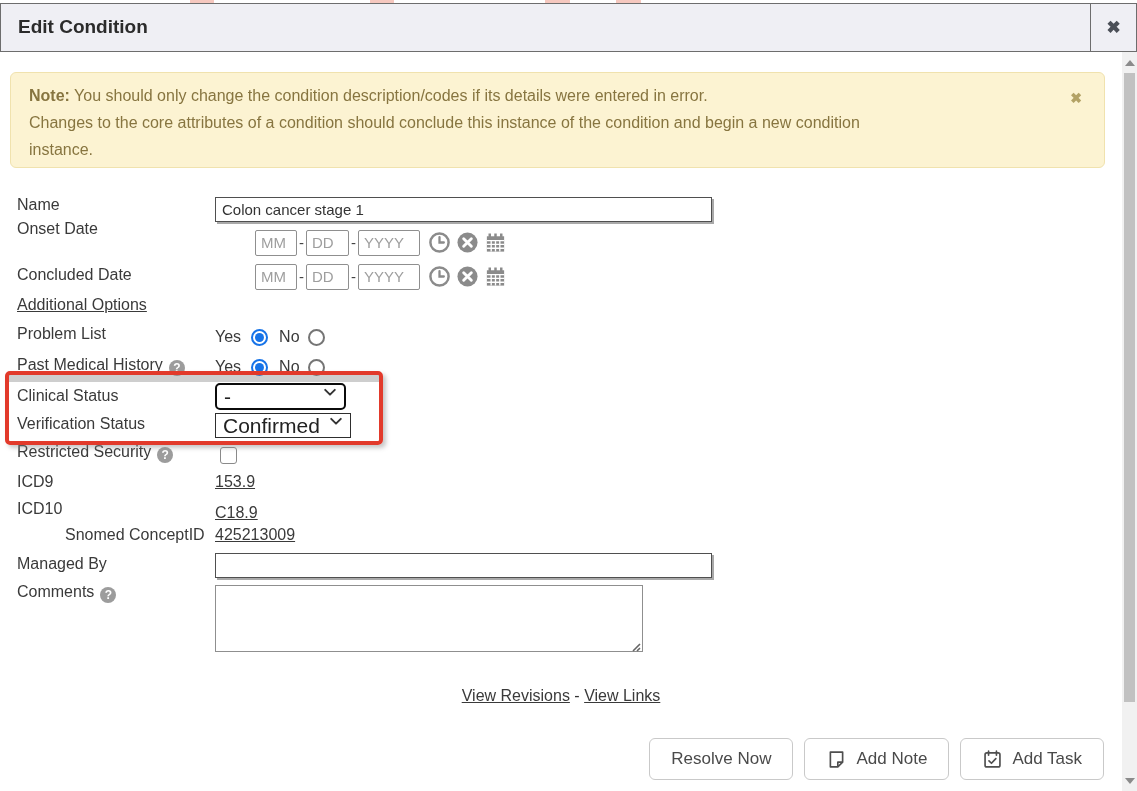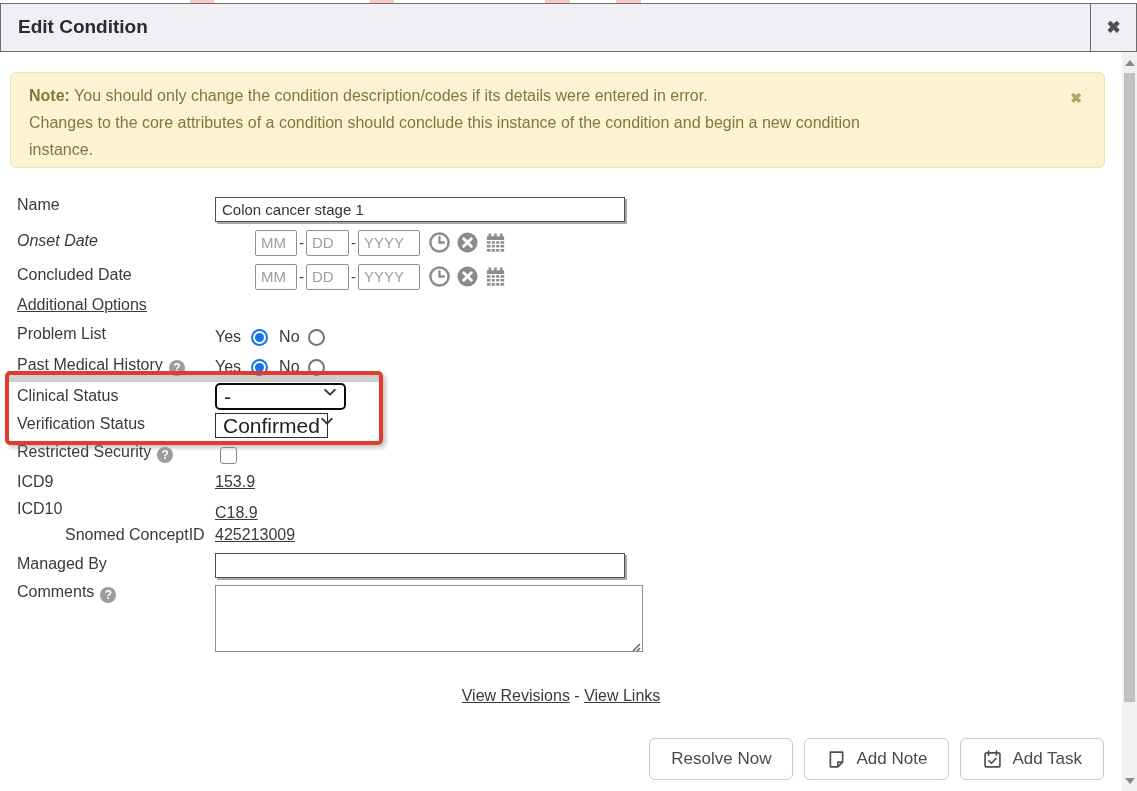--- a/index.html
+++ b/index.html
@@ -36,21 +36,21 @@
   .note-close { position:absolute; right:22px; top:12px; font-size:14px; font-weight:bold;
     color:#b3a266; cursor:pointer; }
 
   
   .flabel { position:absolute; left:17px; font-size:16px; color:#3a3a3a; white-space:nowrap; }
   .link { text-decoration:underline; color:#3a3a3a; cursor:pointer; }
   .help-icon { display:inline-block; width:16px; height:16px; margin-left:6px; border-radius:50%;
     background:#9c9c9c; color:#ffffff; font-size:12px; font-weight:bold; text-align:center;
     line-height:16px; vertical-align:-2px; }
 
-  .text-input { position:absolute; left:215px; width:410px; height:25px;
+  .text-input { position:absolute; left:215px; width:497px; height:25px;
     border:1px solid #4f4f4f; box-shadow:2px 2px 0 #a9a9a9; background:#fff;
     font-family:"Liberation Sans", sans-serif; font-size:15px; color:#333; padding:0 6px; outline:none; }
 
   .date-row { position:absolute; left:215px; height:27px; display:flex; align-items:center; }
   .date-input { height:26px; border:1px solid #8f8f8f; border-radius:2px; background:#fff;
     font-family:"Liberation Sans", sans-serif; font-size:15px; color:#333; padding:0 5px; outline:none; }
   .date-input::placeholder { color:#9e9e9e; }
   .date-input.mm { width:42px;margin-left:40px; } .date-input.dd { width:43px; } .date-input.yyyy { width:62px; }
   .date-dash { margin:0 2px; color:#444; font-size:15px; }
   .date-icon { margin-left:5px; display:flex; cursor:pointer; }
@@ -61,21 +61,21 @@
   .radio { display:inline-block; width:17px; height:17px; border-radius:50%; position:relative; cursor:pointer; }
   .radio.off { border:2px solid #757575; background:#fff; }
   .radio.on  { border:2px solid #1673e8; background:#fff; }
   .radio.on::after { content:''; position:absolute; left:2px; top:2px; width:9px; height:9px;
     border-radius:50%; background:#1673e8; }
 
   .select-box { position:absolute; left:215px; display:flex; align-items:flex-start;
     background:#fff; font-size:21px; color:#222; padding:0 7px; cursor:pointer; }
   .select-box .chev { margin-left:auto; display:flex; }
   .select-clinical { top:383px; width:131px; height:27px; border:2px solid #0b0b0b; border-radius:5px; }
-  .select-verification { top:413px; width:113px; height:25px; border:1px solid #2e2e2e; }
+  .select-verification { top:413px; width:136px; height:25px; border:1px solid #2e2e2e; }
 
   .checkbox { position:absolute; left:220px; top:447px; width:17px; height:17px;
     border:1px solid #8a8a8a; border-radius:3px; background:#fff; cursor:pointer; }
 
   .code-value { position:absolute; left:215px; font-size:16px; }
 
   .comments-area { position:absolute; left:215px; top:585px; width:428px; height:67px;
     border:1px solid #8f8f8f; background:#fff; resize:none; outline:none;
     font-family:"Liberation Sans", sans-serif; font-size:15px; color:#333; padding:4px 6px; }
   .resize-handle { position:absolute; left:629px; top:638px; width:12px; height:12px; }
@@ -122,21 +122,21 @@
   </div>
 
   <div class="note-banner">
     <div><span class="note-label">Note:</span> <span>You should only change the condition description/codes if its details were entered in error.</span></div>
     <div>Changes to the core attributes of a condition should conclude this instance of the condition and begin a new condition</div>
     <div>instance.</div>
     <div class="note-close">✖</div>
   </div>
 
   <div class="flabel" style="top:196px;">Name</div>
-  <div class="flabel" style="top:232px;font-style:italic;">Onset Date</div>
+  <div class="flabel" style="top:220px;">Onset Date</div>
   <div class="flabel" style="top:266px;">Concluded Date</div>
   <div class="flabel link" style="top:296px;">Additional Options</div>
   <div class="flabel" style="top:325px;">Problem List</div>
   <div class="flabel" style="top:356px;">
     <span>Past Medical History</span><span class="help-icon">?</span>
   </div>
   <div class="flabel" style="top:387px;">Clinical Status</div>
   <div class="flabel" style="top:415px;">Verification Status</div>
   <div class="flabel" style="top:443px;">
     <span>Restricted Security</span><span class="help-icon">?</span>

